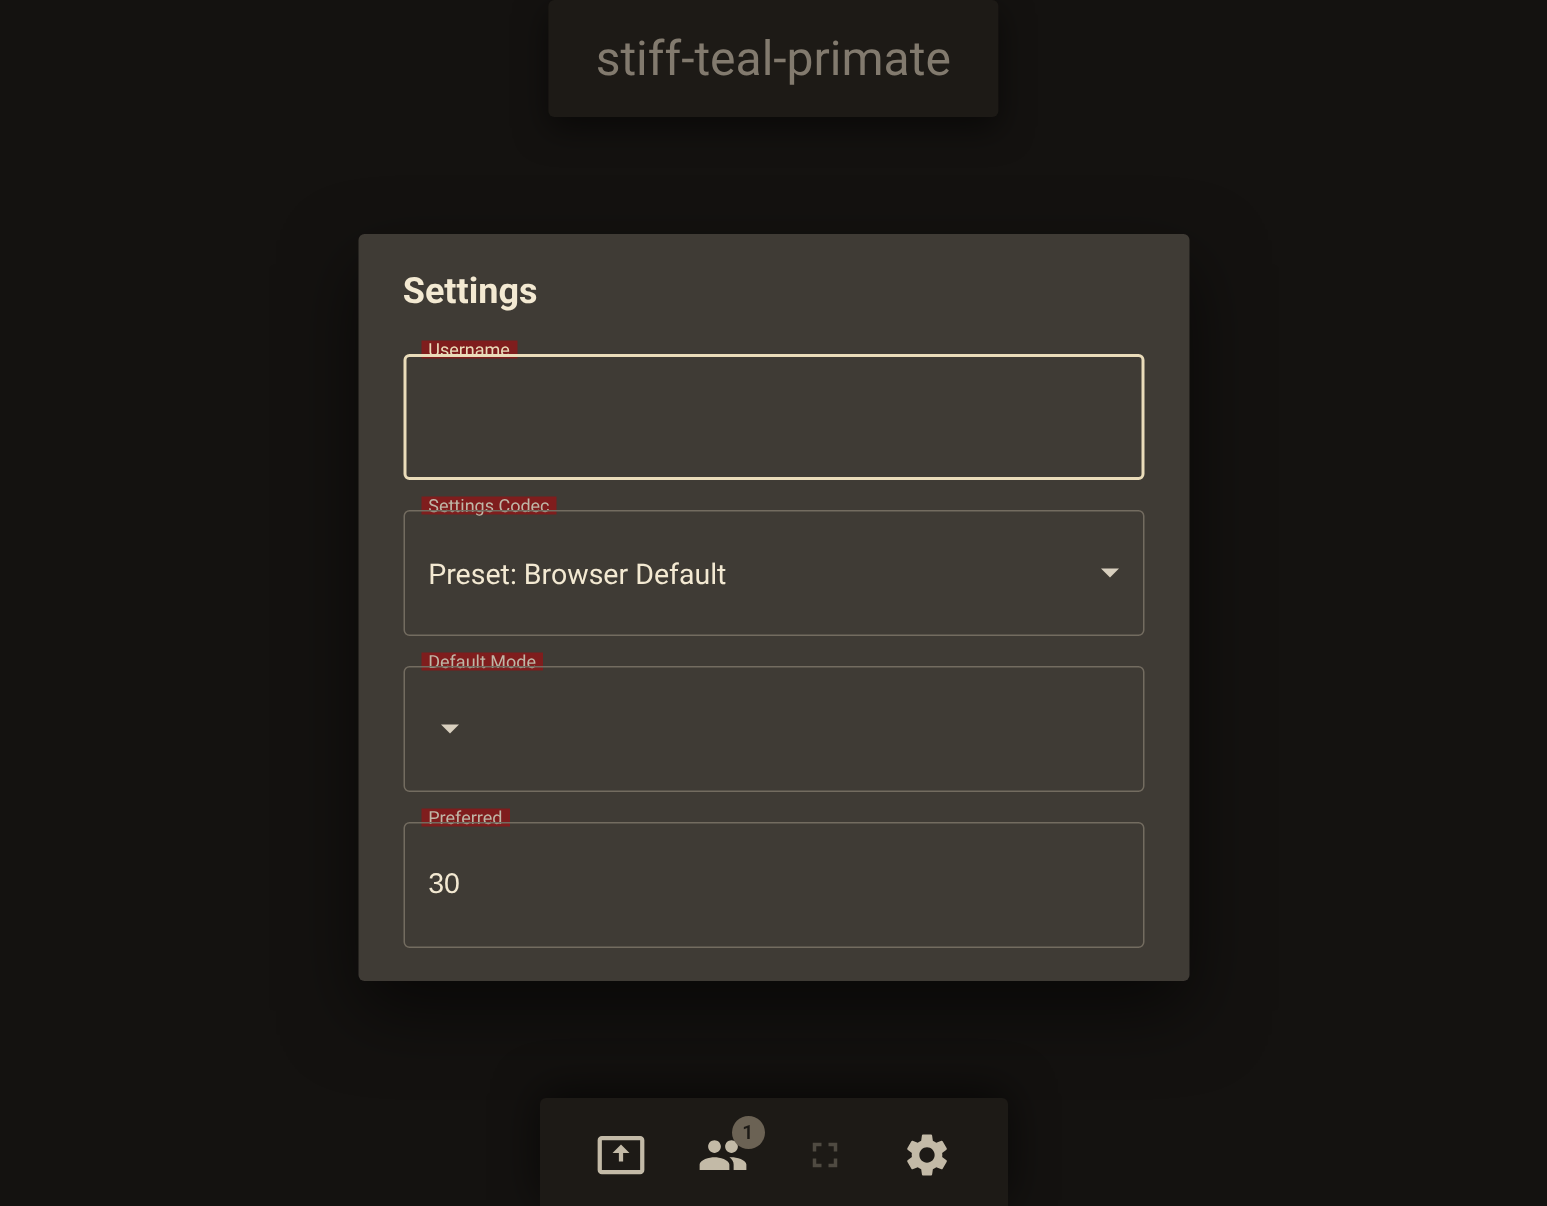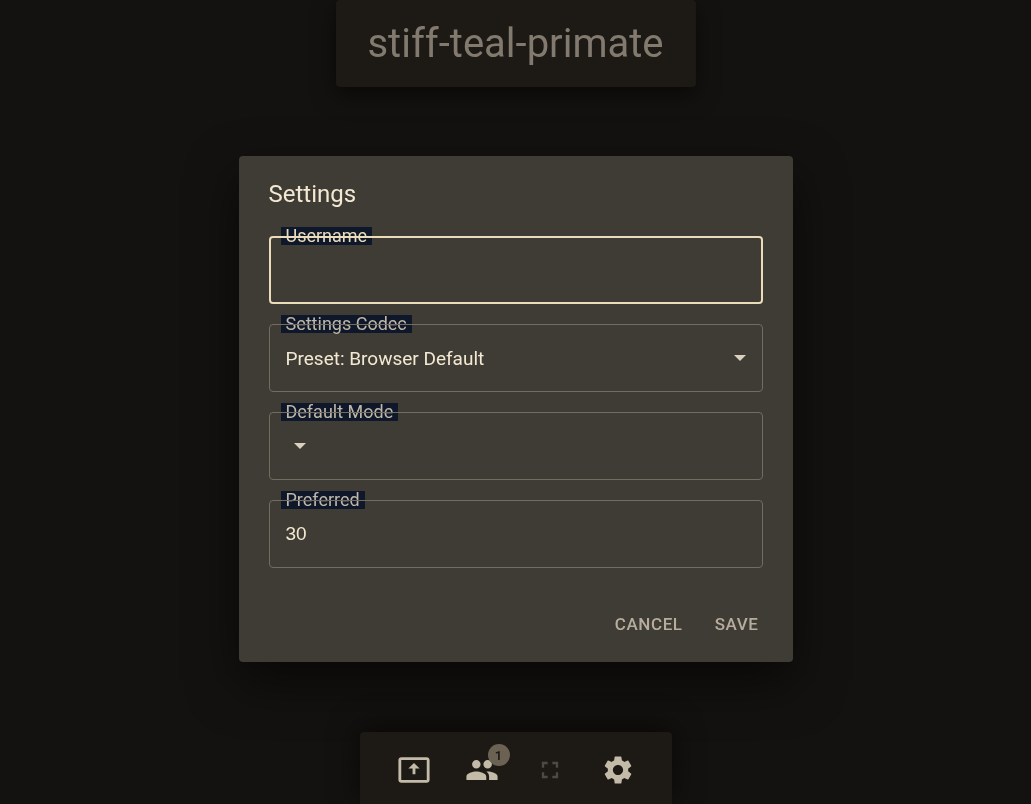--- a/index.html
+++ b/index.html
@@ -13,21 +13,21 @@
   }
 
   
   .title-chip {
     position: absolute;
     top: 0;
     left: 50%;
     transform: translateX(-50%);
     background: #1d1a16;
     color: #827a6e;
-    font-size: 40px;
+    font-size: 32px;
     font-weight: 400;
     padding: 20px 32px;
     border-radius: 4px;
     box-shadow: 0 8px 22px rgba(0,0,0,0.5);
   }
 
   
   .dialog {
     position: absolute;
     top: 156px;
@@ -35,48 +35,48 @@
     transform: translateX(-50%);
     width: 554px;
     background: #3f3b35;
     border-radius: 4px;
     padding: 24px 30px 22px 30px;
     box-shadow: 0 20px 50px rgba(0,0,0,0.55);
   }
   .dialog-title {
     color: #f3e9d2;
     font-size: 24px;
-    font-weight: 400;
+    font-weight: 700;
     margin-bottom: 28px;
   }
 
   
   .field {
     position: relative;
     margin-bottom: 20px;
   }
   .field-outline {
     border: 1px solid #736c60;
     border-radius: 4px;
-    height: 68px;
+    height: 84px;
     display: flex;
     align-items: center;
     padding: 0 16px;
     position: relative;
   }
   .field.focused .field-outline {
     border: 2px solid #eadcba;
   }
   .field-label {
     position: absolute;
     top: -9px;
     left: 12px;
-    background: #0f172a;
+    background: #7f1d1d;
     padding: 0 5px;
-    font-size: 18px;
+    font-size: 12px;
     color: #bfb7a7;
     line-height: 1;
   }
   .field.focused .field-label {
     color: #eadcba;
   }
   .field-value {
     color: #f3e9d2;
     font-size: 19px;
     flex: 1;
@@ -182,24 +182,20 @@
     </div>
   </div>
 
   <div class="field" style="margin-bottom:0">
     <span class="field-label">Preferred</span>
     <div class="field-outline">
       <input class="field-value" type="text" value="30" style="">
     </div>
   </div>
 
-  <div class="actions">
-    <button class="text-btn">CANCEL</button>
-    <button class="text-btn">SAVE</button>
-  </div>
 </div>
 
 <div class="toolbar">
   <div class="tb-btn">
     <span>
       <svg viewBox="0 0 24 24">
           <path class="icon-fill" d="M21 3H3C1.9 3 1 3.9 1 5v14c0 1.1.9 2 2 2h18c1.1 0 2-.9 2-2V5c0-1.1-.9-2-2-2zm0 16H3V5h18v14zM12 7l-4 4h3v4h2v-4h3l-4-4z"></path>
         </svg>
     </span>
   </div>

